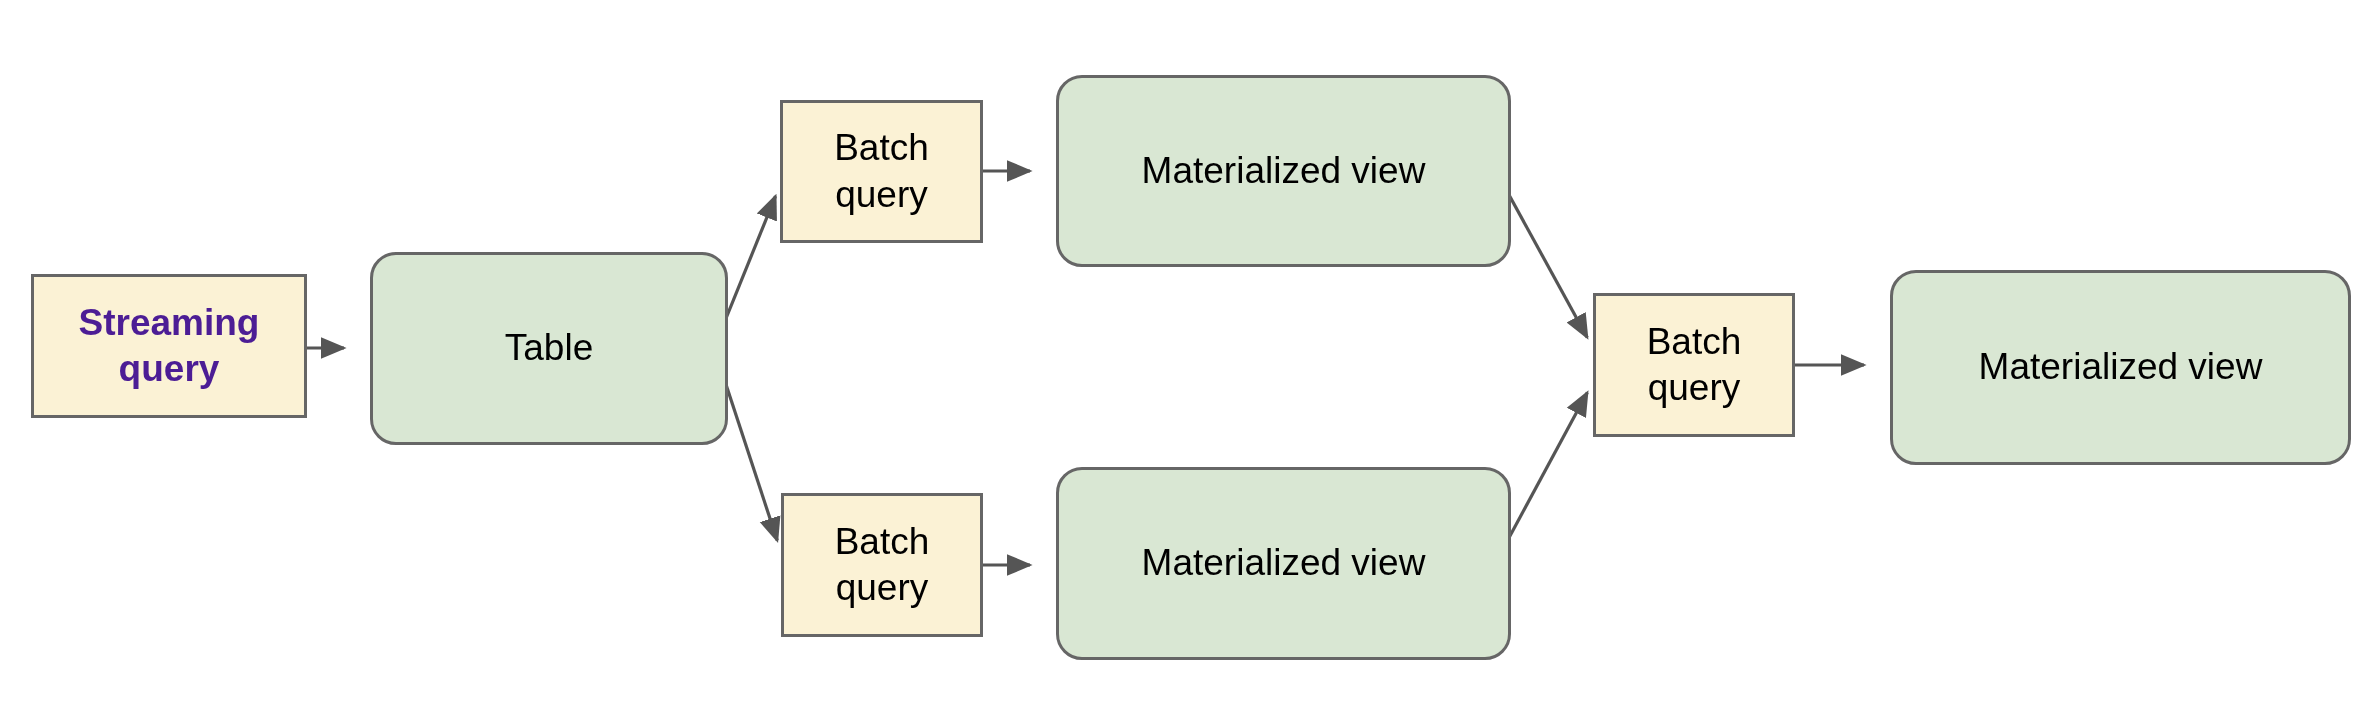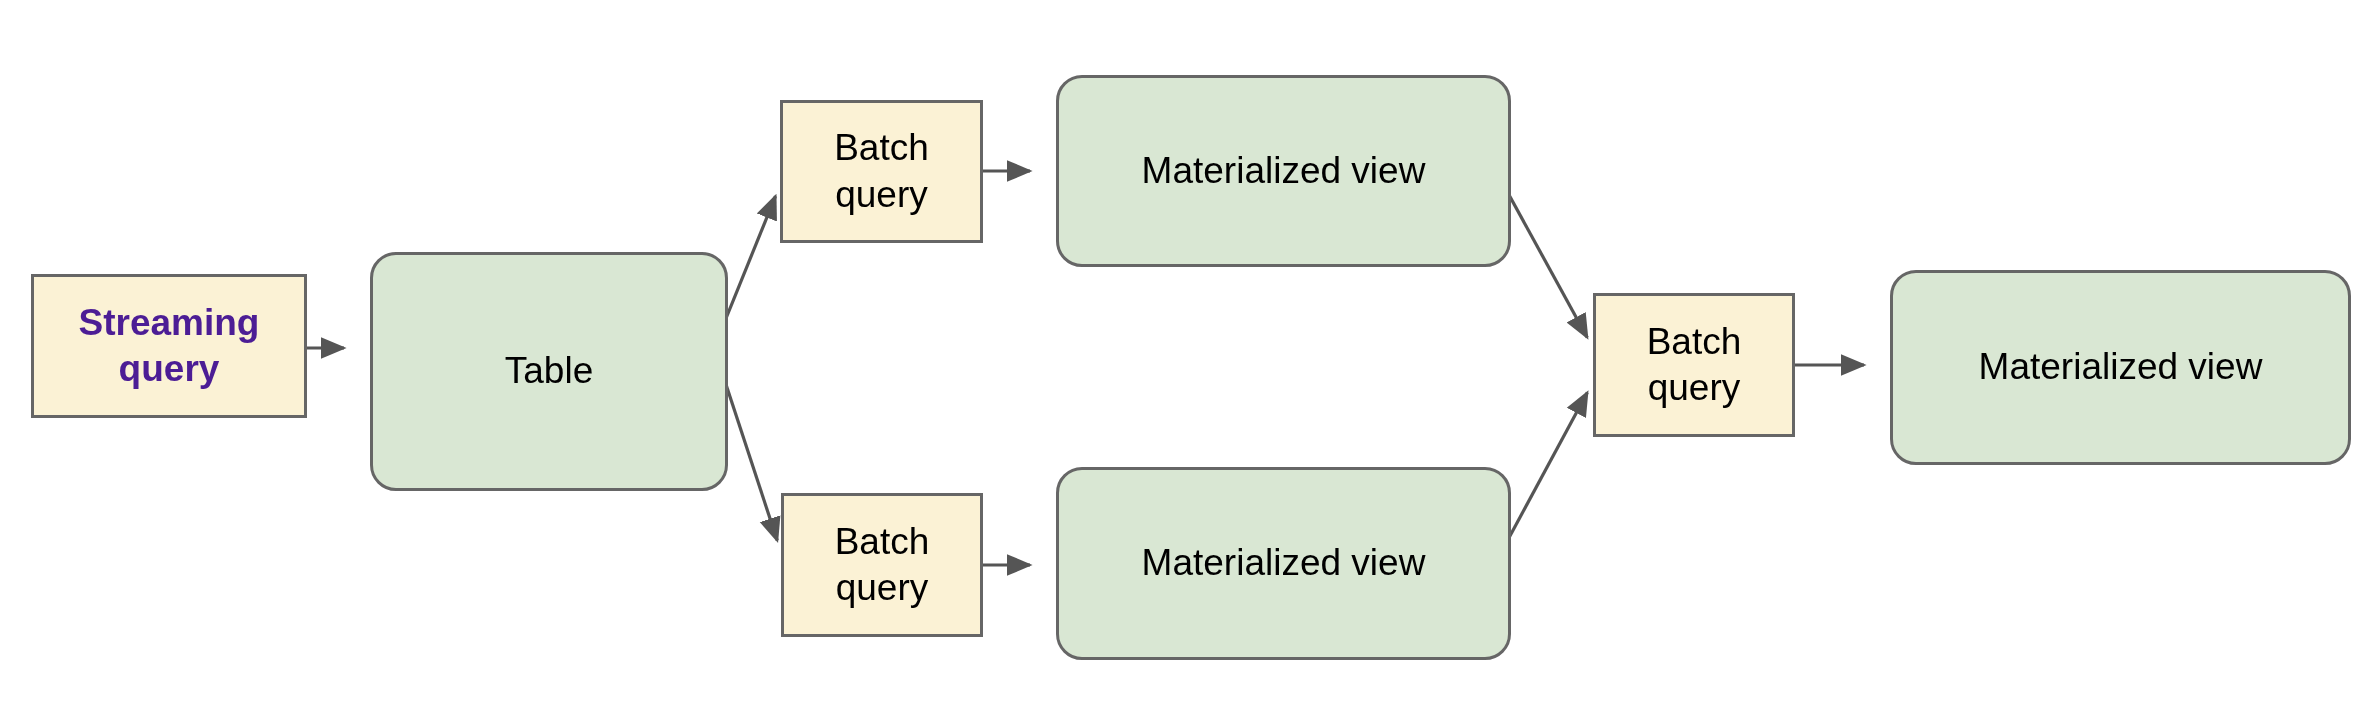--- a/index.html
+++ b/index.html
@@ -77,21 +77,21 @@
         <line x1="1497" y1="560" x2="1587.3037266074787" y2="392.5618402486334" stroke="#555555" stroke-width="3.2" marker-end="url(#arrowhead)"></line>
         <line x1="1795" y1="365" x2="1864" y2="365" stroke="#555555" stroke-width="3.2" marker-end="url(#arrowhead)"></line>
       </g>
   </svg>
 
   <div id="nodes-layer">
       <div class="node process" style="left: 31px; top: 274px; width: 276px; height: 144px; background: rgb(251, 242, 213); border-color: rgb(102, 102, 102); color: #4c1d95; border-radius: 0px; font-weight: bold;">
         <span class="label">Streaming
 query</span>
       </div>
-      <div class="node store" style="left: 356px; top: 252px; width: 358px; height: 239px; background: rgb(217, 231, 211); border-color: rgb(102, 102, 102); color: rgb(0, 0, 0);">
+      <div class="node store" style="left: 356px; top: 252px; width: 358px; height: 193px; background: rgb(217, 231, 211); border-color: rgb(102, 102, 102); color: rgb(0, 0, 0);">
         <span class="label">Table</span>
       </div>
       <div class="node process" style="left: 780px; top: 100px; width: 203px; height: 143px; background: rgb(251, 242, 213); border-color: rgb(102, 102, 102); color: rgb(0, 0, 0); border-radius: 0px;">
         <span class="label">Batch
 query</span>
       </div>
       <div class="node store" style="left: 1042px; top: 75px; width: 455px; height: 192px; background: rgb(217, 231, 211); border-color: rgb(102, 102, 102); color: rgb(0, 0, 0);">
         <span class="label">Materialized view</span>
       </div>
       <div class="node process" style="left: 781px; top: 493px; width: 202px; height: 144px; background: rgb(251, 242, 213); border-color: rgb(102, 102, 102); color: rgb(0, 0, 0); border-radius: 0px;">

